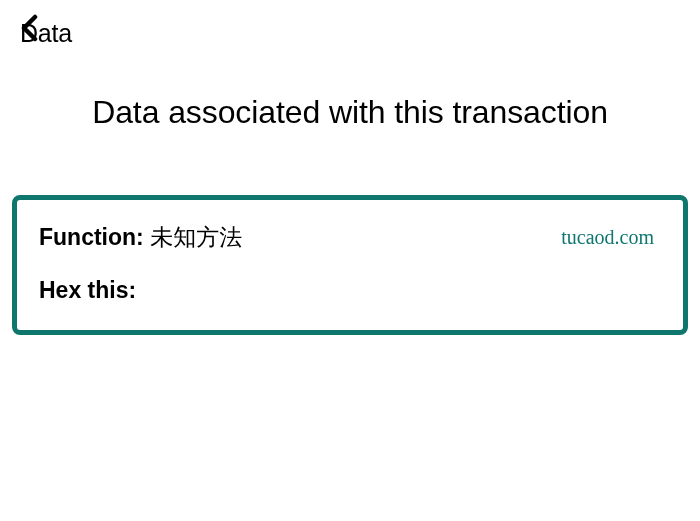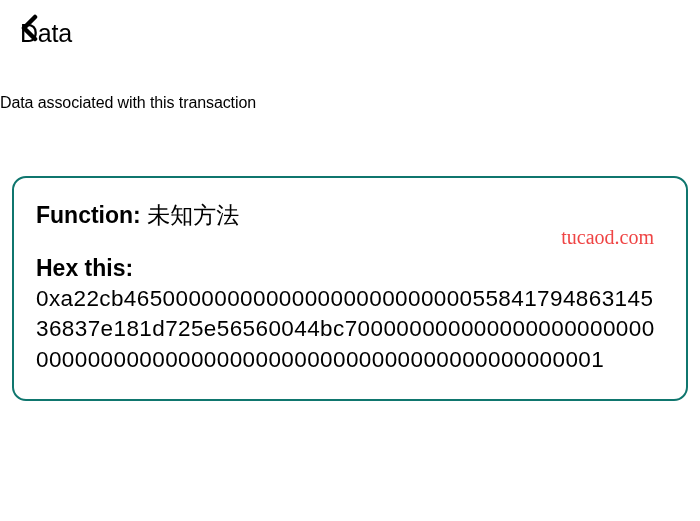--- a/index.html
+++ b/index.html
@@ -32,29 +32,30 @@
     }
     .back-btn svg { display: block; }
     .title {
       flex: 1;
       text-align: left;
       font-weight: 400;
       font-size: 25px;
       letter-spacing: -0.2px;
     }
     .subtitle {
-      font-size: 16px;
+      text-align: center;
+      font-size: 32px;
       font-weight: 400;
       margin-top: 34px;
       letter-spacing: -0.1px;
     }
     .card {
       margin: 64px 12px 0 12px;
-      border: 2px solid #0f766e;
-      border-radius: 14px;
+      border: 5px solid #0f766e;
+      border-radius: 8px;
       padding: 22px 22px 24px 22px;
     }
     .fn-row {
       font-size: 23px;
       margin-bottom: 24px;
     }
     .fn-label { font-weight: 800; }
     .fn-value { font-weight: 400; }
     .hex-label {
       font-size: 23px;
@@ -67,21 +68,21 @@
       word-break: break-all;
       line-height: 1.35;
       letter-spacing: 0.4px;
     }
     .watermark {
       position: absolute;
       top: 222px;
       right: 46px;
       font-size: 20px;
       line-height: 1.5;
-      color: #ef4444;
+      color: #0f766e;
       text-align: left;
       font-family: "Songti SC","SimSun",serif;
       pointer-events: none;
       font-weight: 400;
     }
   </style>
 </head>
 <body>
 
 <div class="header">
@@ -94,18 +95,17 @@
 </div>
 
 <div class="subtitle">Data associated with this transaction</div>
 
 <div class="card">
   <div class="fn-row">
     <span class="fn-label">Function:</span>
     <span class="fn-value">未知方法</span>
   </div>
   <div class="hex-label">Hex this:</div>
-  <div class="hex-value">0xa22cb4650000000000000000000000005584179486314536837e181d725e56560044bc70000000000000000000000000000000000000000000000000000000000000000001</div>
 </div>
 
 <div class="watermark">
   <div>tucaod.com</div>
 </div>
 
 </body></html>

